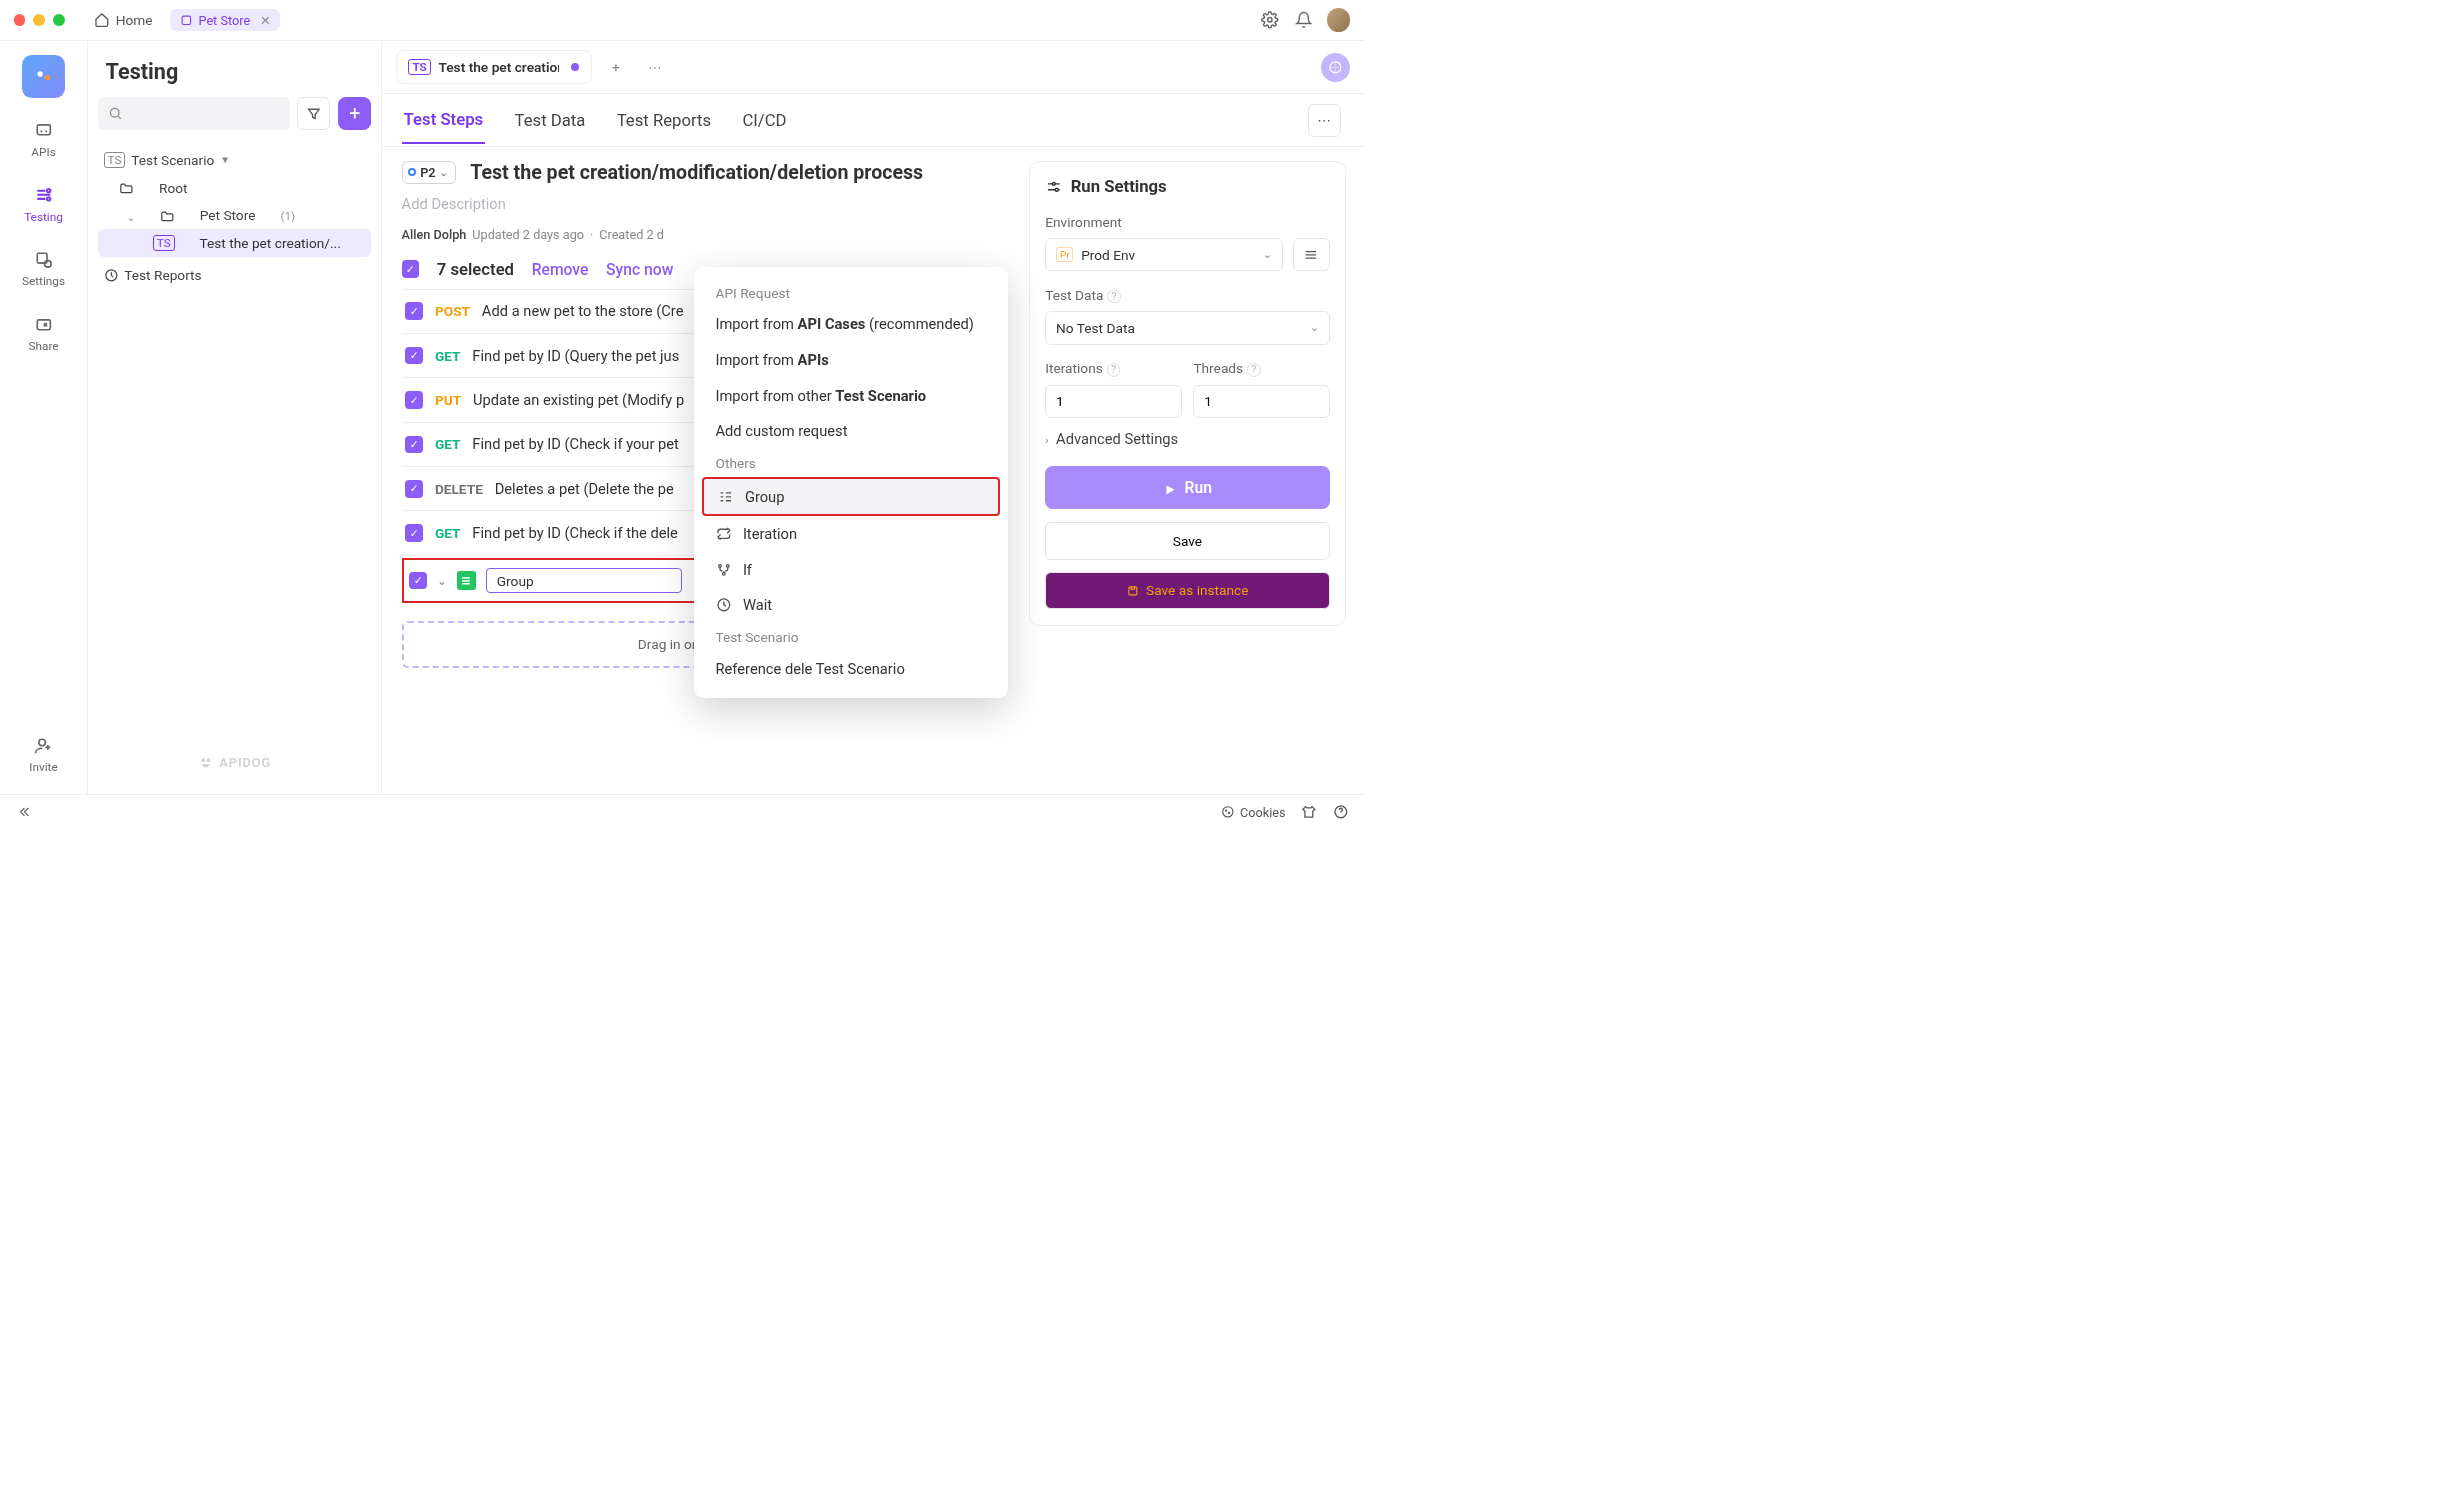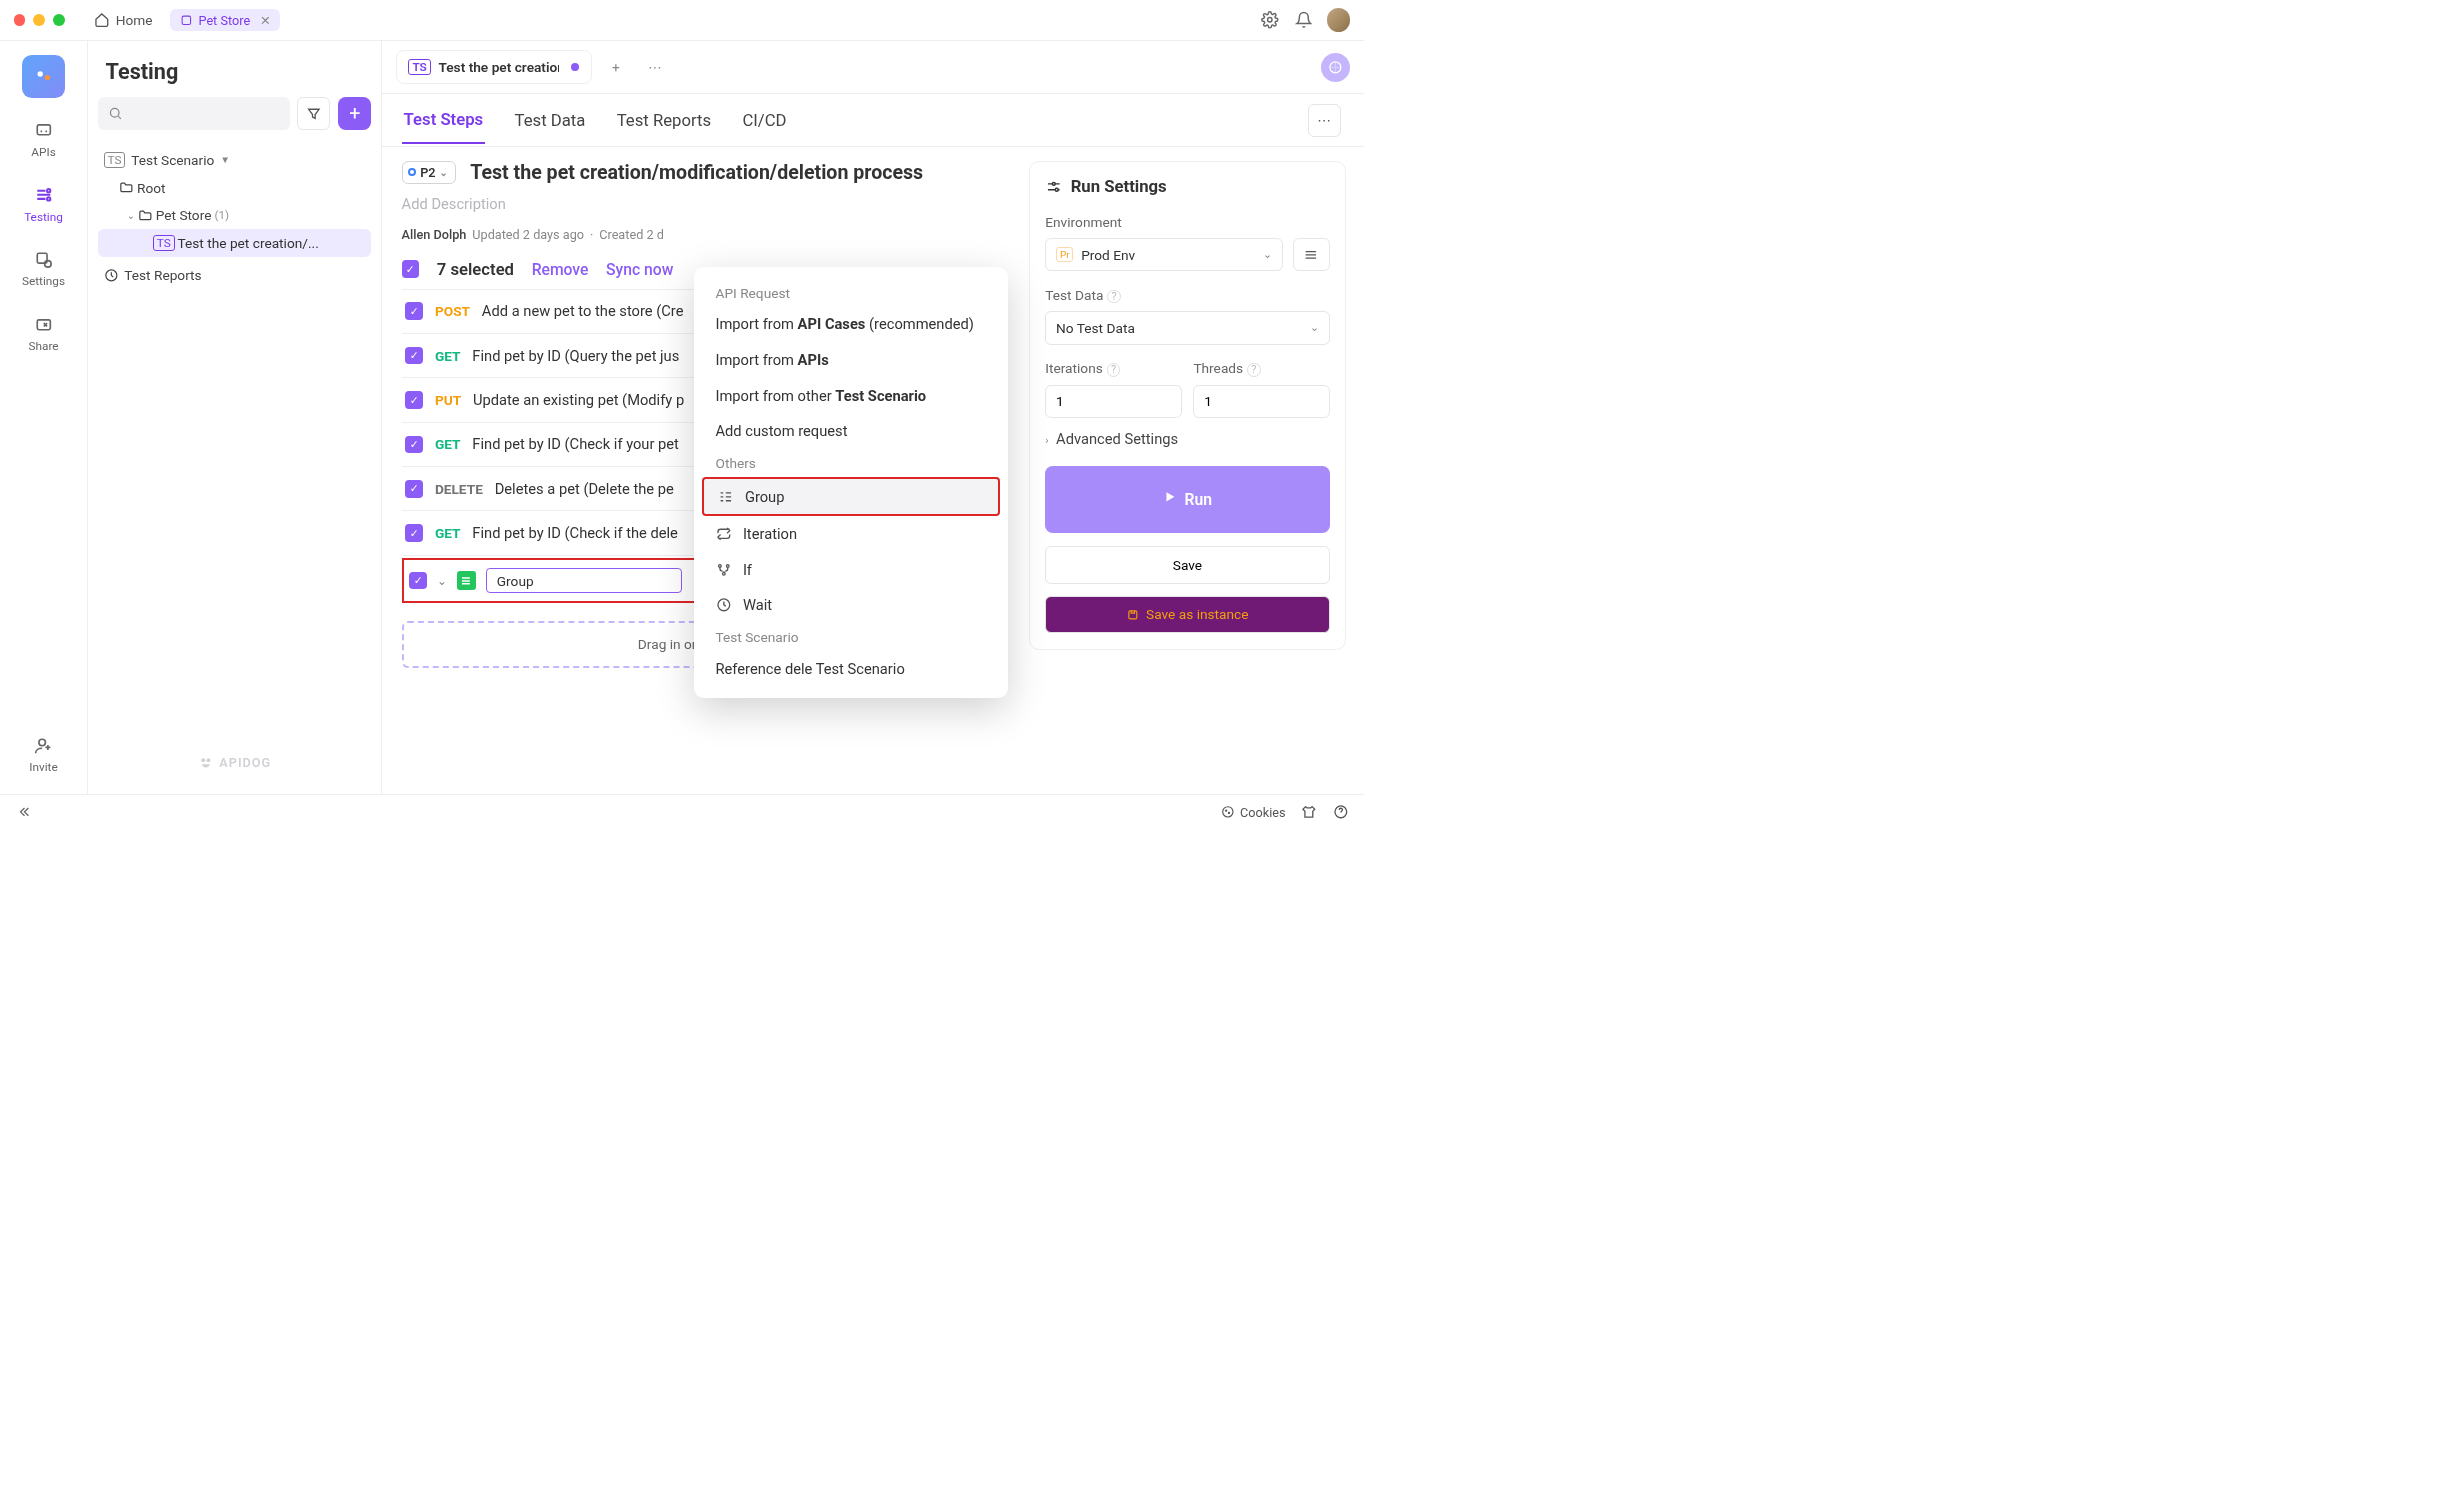--- a/index.html
+++ b/index.html
@@ -28,21 +28,21 @@
 
 .sidebar { width:294px; border-right:1px solid #eee; display:flex; flex-direction:column; padding:13.7px 9.8px; }
 .sidebar h2 { font-size:21.6px; font-weight:700; padding:3.9px 7.8px 13.7px; }
 .search-row { display:flex; gap:7.8px; align-items:center; }
 .search-box { flex:1; background:#f3f3f5; border-radius:5.9px; height:33px; display:flex; align-items:center; padding:0 9.8px; color:#888; }
 .filter-btn { width:33px; height:33px; border:1px solid #e5e5e8; border-radius:5.9px; display:flex; align-items:center; justify-content:center; color:#555; }
 .add-btn { width:33px; height:33px; border-radius:7.8px; background:#8b5cf6; color:#fff; display:flex; align-items:center; justify-content:center; font-size:19.6px; }
 .tree { margin-top:15.7px; font-size:13.7px; }
 .tree-top { display:flex; align-items:center; gap:5.9px; padding:5.9px 5.9px; color:#444; }
 .tree-top .caret { font-size:9.8px; color:#888; }
-.tree-row { display:flex; align-items:center; gap:3px; padding:5.9px 5.9px 5.9px 21.6px; color:#444; border-radius:5.9px; cursor:pointer; }
+.tree-row { display:flex; align-items:flex-end; gap:25px; padding:5.9px 5.9px 5.9px 21.6px; color:#444; border-radius:5.9px; cursor:pointer; }
 .tree-row.indent1 { padding-left:29px; }
 .tree-row.indent2 { padding-left:55px; }
 .tree-row .cnt { color:#999; font-size:11.8px; }
 .tree-row.sel { background:#ede9fe; color:#333; }
 .tree-row.sel .ts-ico { color:#7c3aed; }
 .ts-ico { font-size:11.8px; border:1px solid currentColor; border-radius:2.9px; padding:0 2.9px; }
 .apidog-mark { margin-top:auto; text-align:center; color:#d1d1d6; font-size:12.7px; letter-spacing:1px; padding:9.8px 0; font-weight:600; display:flex; justify-content:center; align-items:center; gap:5.9px;}
 
 .main { flex:1; display:flex; flex-direction:column; min-width:0; }
 .tabbar { height:53px; display:flex; align-items:center; padding:0 13.7px; gap:9.8px; border-bottom:1px solid #eee; }
@@ -93,21 +93,21 @@
 .rp-lbl { color:#666; font-size:13.7px; margin-bottom:7.8px; }
 .rp-row { display:flex; gap:9.8px; margin-bottom:15.7px; }
 .sel-box { flex:1; border:1px solid #e5e5e8; border-radius:5.9px; padding:7.8px 9.8px; display:flex; align-items:center; gap:7.8px; font-size:13.7px;text-align:center;}
 .sel-box .pr { font-size:9.8px; color:#f59e0b; border:1px solid #fed7aa; padding:1px 2.9px; border-radius:2.9px;}
 .sel-box .cv3{ margin-left:auto; color:#888; font-size:10.8px;}
 .opts-btn { width:37px; border:1px solid #e5e5e8; border-radius:5.9px; display:flex; align-items:center; justify-content:center; color:#555;}
 .two-col { display:flex; gap:11.8px; }
 .two-col > div { flex:1; }
 .num-input { width:100%; border:1px solid #e5e5e8; border-radius:5.9px; padding:7.8px 9.8px; font-size:13.7px; }
 .adv-row { color:#444; font-size:14.7px; margin:11.8px 0 17.6px; cursor:pointer; }
-.run-btn { width:100%; background:#a78bfa; color:#fff; border:none; border-radius:7.8px; padding:24px; font-size:15.7px; font-weight:600; cursor:pointer; display:flex; align-items:flex-start; justify-content:center; gap:7.8px;}
+.run-btn { width:100%; background:#a78bfa; color:#fff; border:none; border-radius:7.8px; padding:12px; font-size:15.7px; font-weight:600; cursor:pointer; display:flex; align-items:flex-end; justify-content:center; gap:7.8px;}
 .save-row { display:flex; gap:11.8px; margin-top:13.7px;flex-direction:column; }
 .save-btn { flex:1; border:1px solid #e5e5e8; border-radius:5.9px; padding:9.8px; background:#fff; font-size:13.7px; cursor:pointer;}
 .sai-btn { flex:1.4; border:1px solid #e5e5e8; border-radius:5.9px; padding:9.8px; background:#701a75; font-size:13.7px; cursor:pointer; color:#f59e0b; display:flex; align-items:center; justify-content:center; gap:5.9px;}
 .q { color:#bbb; font-size:10.8px; border:1px solid #ddd; border-radius:50%; width:13.7px; height:13.7px; display:inline-flex; align-items:center; justify-content:center; margin-left:3.9px;}
 
 
 .bottombar { position:absolute; bottom:0; left:0; right:0; height:35px; border-top:1px solid #eee; display:flex; align-items:center; padding:0 15.7px; background:#fff;}
 .bottombar .collapse { color:#666; cursor:pointer; }
 .bottombar .r { margin-left:auto; display:flex; align-items:center; gap:15.7px; color:#555; font-size:12.7px;}
 .cookies-btn { display:flex; align-items:center; gap:4.9px; cursor:pointer;}

